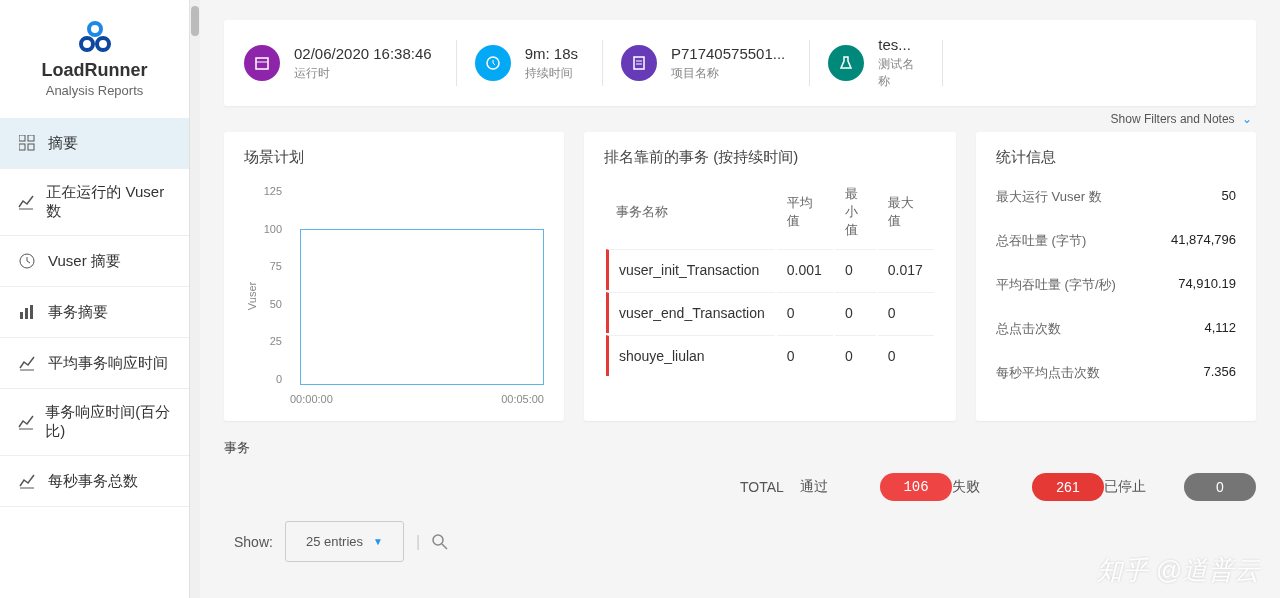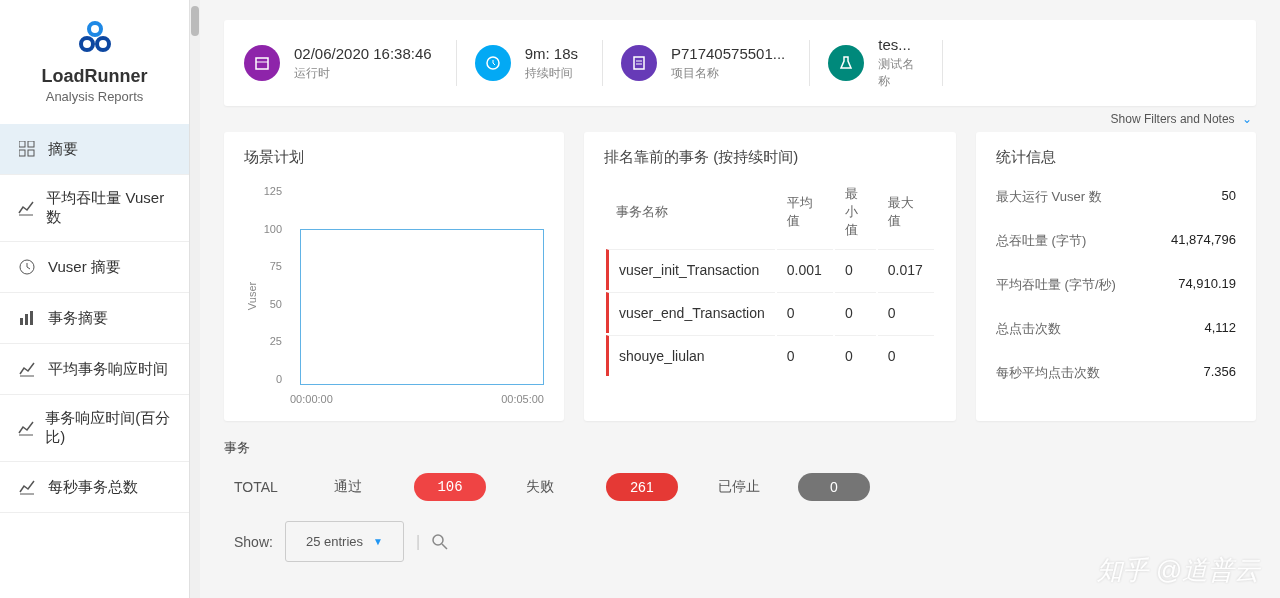--- a/index.html
+++ b/index.html
@@ -1,21 +1,21 @@
 <!DOCTYPE html>
 <html><head>
 <meta charset="utf-8">
 <style>
 * { margin: 0; padding: 0; box-sizing: border-box; font-family: Arial, "Microsoft YaHei", sans-serif; }
 body { background: #f5f5f5; width: 1280px; height: 598px; overflow: hidden; position: relative; }
 .app { display: flex; height: 100%; }
 .sidebar { width: 190px; background: #fff; border-right: 1px solid #e0e0e0; }
 .logo-block { text-align: center; padding: 20px 0 10px; }
 .logo-icon { display: inline-block; }
-.logo-title { font-size: 18px; font-weight: bold; color: #333; margin-top: 6px; }
+.logo-title { font-size: 18px; font-weight: bold; color: #333; margin-top: 0; }
 .logo-sub { font-size: 13px; color: #666; margin-top: 2px; }
 .nav { margin-top: 10px; }
 .nav-item { display: flex; align-items: center; padding: 14px 16px; font-size: 15px; color: #333; border-bottom: 1px solid #eee; cursor: pointer; }
 .nav-item.active { background: #e6f0f7; }
 .nav-item .ni-icon { width: 22px; height: 22px; margin-right: 10px; display: flex; align-items: center; justify-content: center; color: #555; }
 .scrollbar { position: absolute; top: 0; left: 190px; width: 10px; height: 100%; background: #f0f0f0; }
 .scroll-thumb { position: absolute; top: 6px; left: 1px; width: 8px; height: 30px; background: #bbb; border-radius: 4px; }
 .main { flex: 1; padding: 20px 24px 0 34px; overflow: hidden; }
 .header-card { background: #fff; border-radius: 3px; padding: 16px 20px; display: flex; align-items: center; box-shadow: 0 1px 2px rgba(0,0,0,.05); }
 .hc-item { display: flex; align-items: center; }
@@ -30,21 +30,21 @@
 .panel { background: #fff; border-radius: 3px; padding: 16px 20px; box-shadow: 0 1px 2px rgba(0,0,0,.05); }
 .p-chart { width: 340px; } .p-rank { flex: 1; } .p-stats { width: 280px; }
 .panel-title { font-size: 15px; color: #444; margin-bottom: 8px; }
 .axis-tbl th { font-size: 13px; color: #666; font-weight: normal; padding: 8px 10px; text-align: left; }
 .axis-tbl td { font-size: 14px; color: #333; padding: 12px 10px; border-top: 1px solid #f0f0f0; }
 .axis-tbl tr.row td:first-child { border-left: 3px solid #e53935; }
 .stat-row { display: flex; justify-content: space-between; padding: 13px 0; font-size: 13px; }
 .stat-row .k { color: #666; } .stat-row .v { color: #222; font-weight: 500; }
 .tx-section { margin-top: 18px; }
 .tx-title { font-size: 13px; color: #444; margin-bottom: 16px; }
-.tx-row { display: flex; align-items: center; gap: 40px; padding-left: 10px; }
+.tx-row { display: flex; align-items: center; padding-left: 10px; justify-content: flex-end; }
 .tx-lbl { font-size: 14px; color: #555; width: 60px; }
 .pill { display: inline-flex; align-items: center; justify-content: center; min-width: 72px; height: 28px; border-radius: 14px; color: #fff; font-size: 14px; padding: 0 14px; }
 .pill.green { background: #ef4444; font-family: Liberation Mono, monospace; } .pill.red { background: #e53935; } .pill.grey { background: #757575; }
 .tx-pair { display: flex; align-items: center; gap: 20px; }
 .show-row { display: flex; align-items: center; gap: 12px; margin-top: 20px; padding-left: 10px; }
 .show-row label { font-size: 14px; color: #555; }
 .sel { border: 1px solid #ccc; border-radius: 3px; height: 41px; display: flex; align-items: center; padding: 0 20px; font-size: 13px; color: #555; }
 .sel .chv { margin-left: 10px; color: #2196f3; font-size: 10px; }
 .search-ic { color: #888; }
 .wm { position: absolute; right: 20px; bottom: 10px; color: #fff; font-size: 26px; opacity: .9; font-style: italic; text-shadow: 0 0 3px rgba(0,0,0,.2); pointer-events: none; }
@@ -84,21 +84,21 @@
           </span>
         <span>摘要</span>
       </div>
       <div class="nav-item">
         <span class="ni-icon">
             <svg width="16" height="16">
               <path d="M1 13 L5 7 L9 10 L15 2" fill="none" stroke="#555" stroke-width="1.5"></path>
               <path d="M1 15 H15" stroke="#555"></path>
             </svg>
           </span>
-        <span>平均吞吐量 Vuser 数</span>
+        <span>正在运行的 Vuser 数</span>
       </div>
       <div class="nav-item">
         <span class="ni-icon">
             <svg width="16" height="16">
               <circle cx="8" cy="8" r="7" fill="none" stroke="#555"></circle>
               <path d="M8 4 V8 L11 10" fill="none" stroke="#555"></path>
             </svg>
           </span>
         <span>Vuser 摘要</span>
       </div>

